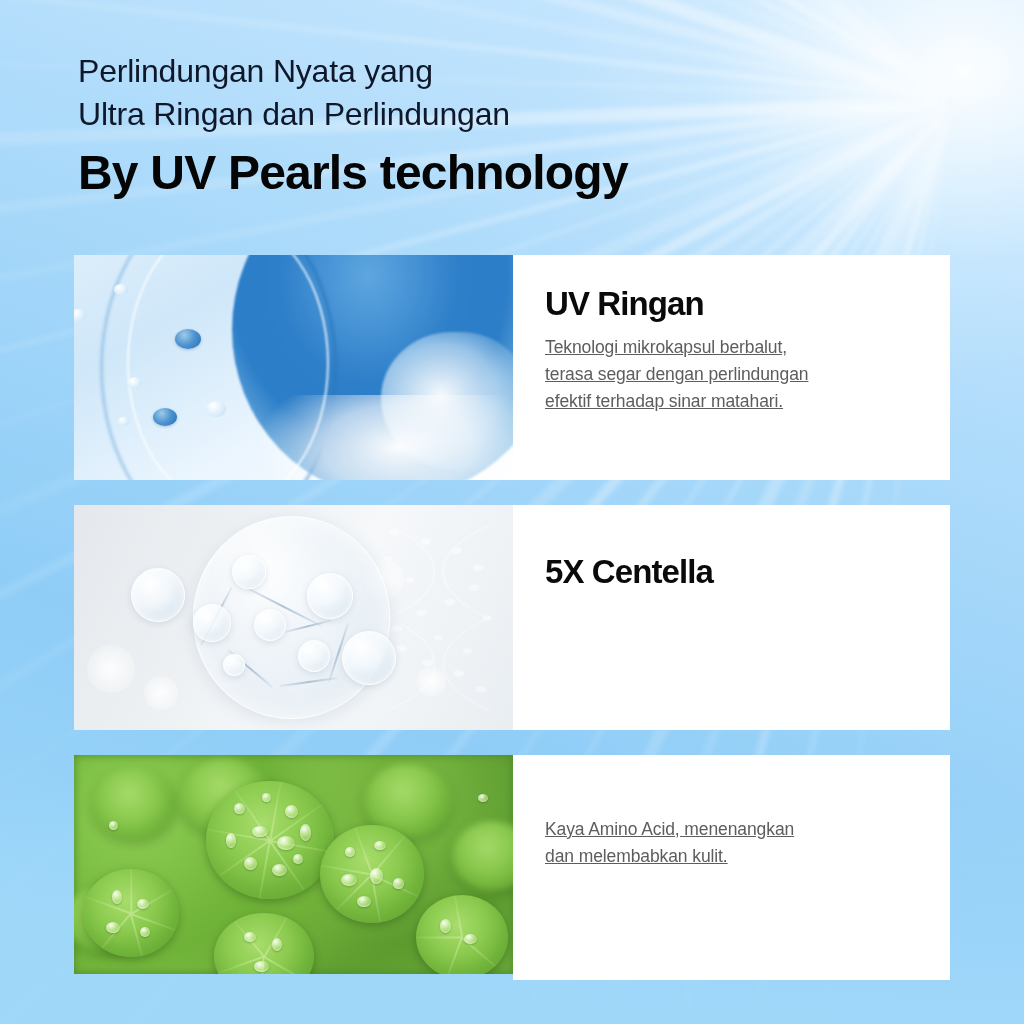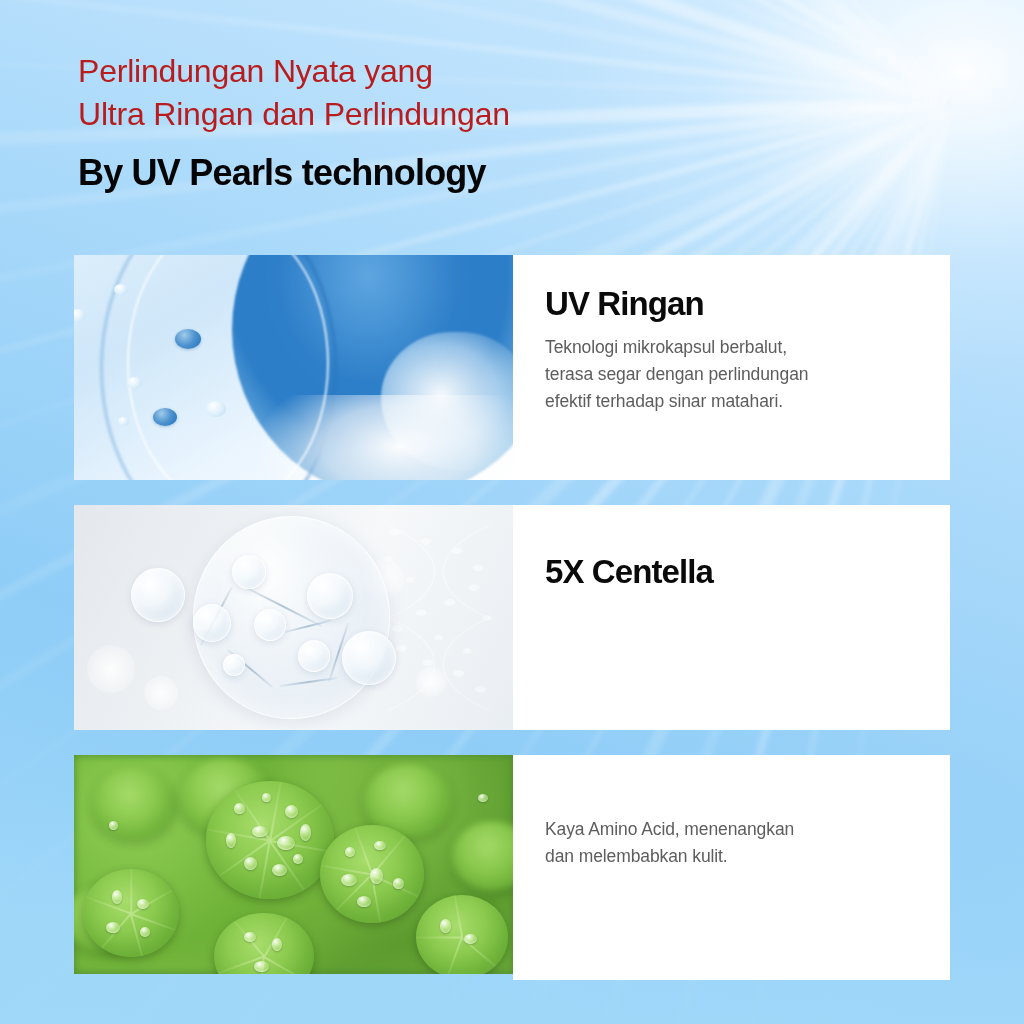--- a/index.html
+++ b/index.html
@@ -36,25 +36,25 @@
     filter:blur(2.5px);
   }
   #vignette-bottom {
     position:absolute; left:0; right:0; bottom:0; height:260px;
     background:linear-gradient(to bottom, rgba(160,216,249,0) 0%, rgba(162,217,249,0.55) 60%, rgba(160,216,249,0.85) 100%);
   }
 
   
   #headings { position:absolute; left:78px; top:50px; width:880px; }
   .hl-sub {
-    font-size:32px; font-weight:400; color:#b91c1c;
+    font-size:32px; font-weight:400; color:#0f172a;
     letter-spacing:-0.2px; line-height:43px; white-space:nowrap;
   }
   .hl-main {
-    font-size:36px; font-weight:700; color:#050505;
+    font-size:48px; font-weight:700; color:#050505;
     letter-spacing:-0.8px; line-height:50px; margin-top:12px; white-space:nowrap;
   }
 
   
   #cards { position:absolute; left:74px; top:255px; width:876px; }
   .card {
     display:flex; align-items:stretch;
     height:225px; margin-bottom:25px;
   }
   .card-media { width:439px; flex:0 0 439px; position:relative; overflow:hidden; }
@@ -63,20 +63,21 @@
     padding:32px 30px 0 32px;
   }
   .card-title {
     font-size:33px; font-weight:700; color:#0a0a0a;
     letter-spacing:-0.9px; line-height:38px;
   }
   .card-desc {
     font-size:17.5px; font-weight:400; color:#5d5d5d;
     line-height:27px; letter-spacing:-0.1px; margin-top:11px;
     white-space:pre-line;
+    text-decoration:underline;
   }
   .card:nth-child(1) .card-body { padding-top:30px; }
   .card:nth-child(2) .card-body { padding-top:48px; }
   .card:nth-child(3) .card-body { padding-top:50px; }
   .card:nth-child(3) .card-media { height:219px; align-self:flex-start; }
   .card:nth-child(3) .card-body { height:225px; }
 
   
   .media-water { background:linear-gradient(150deg,#dceefb 0%, #cfe7f9 25%, #eaf5fe 60%, #ffffff 100%); }
   .mw-sphere {

